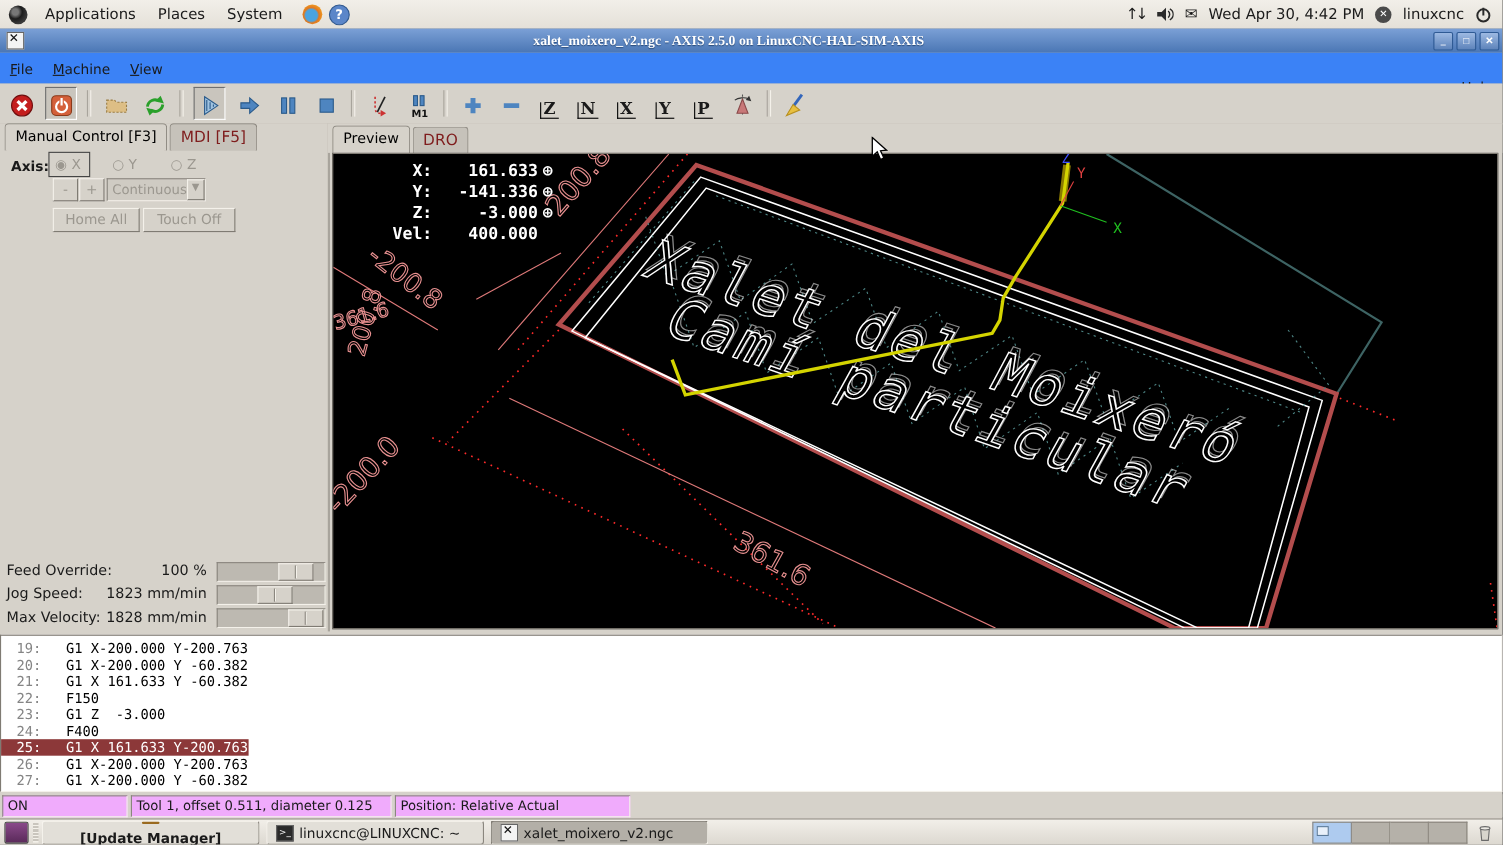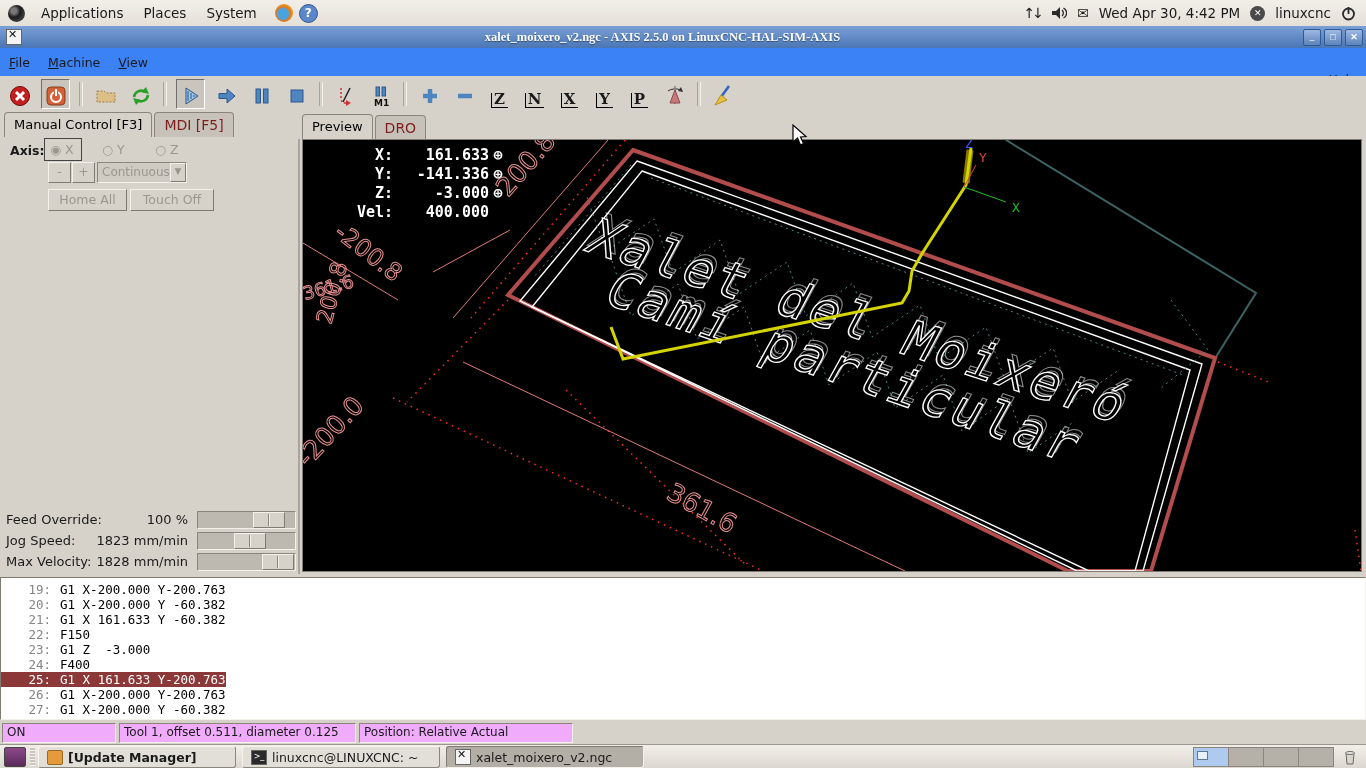--- a/index.html
+++ b/index.html
@@ -63,35 +63,35 @@
   #dro{position:absolute;left:42px;top:6px;color:#fff;font-family:"DejaVu Sans Mono","Liberation Mono",monospace;
        font-size:15px;font-weight:bold;line-height:19px;}
   .dro-row{display:flex;}
   .dro-label{width:48px;text-align:right;white-space:pre;}
   .dro-value{width:96px;text-align:right;white-space:pre;}
   .dro-home{width:18px;text-align:center;}
   
   #gcode{left:0;top:577px;width:1364px;height:137px;background:#fff;border:1px solid;border-color:#7f7b73 #f4f1ea #f4f1ea #7f7b73;
          font-family:"DejaVu Sans Mono","Liberation Mono",monospace;font-size:12.5px;line-height:15px;padding-top:4px;}
   .gline{display:flex;width:fit-content;padding-left:14px;}
-  .gnum{width:36px;text-align:right;color:#858585;white-space:pre;}
+  .gnum{width:36px;color:#858585;white-space:pre;}
   .gtext{white-space:pre;color:#000;padding-left:9px;}
   .gline.active{background:#8C3839;}
   .gline.active .gnum,.gline.active .gtext{color:#fff;}
   
   #statusbar{left:0;top:722px;width:1366px;height:20px;background:#D6D2CA;display:flex;gap:3px;padding:1px 0 0 2px;}
   .sbox{height:17px;border:1px solid;border-color:#8a867e #f4f1ea #f4f1ea #8a867e;background:#f0abfc;
         font-size:12px;padding:1px 5px 0 4px;}
   #taskbar{left:0;top:744px;width:1366px;height:24px;background:linear-gradient(#F2EFE9,#DBD7CF);
            border-top:1px solid #9a968e;display:flex;align-items:center;}
   .tk-show{width:20px;height:18px;margin:0 4px;background:linear-gradient(#8a4a8a,#5a2a5a);border:1px solid #444;border-radius:2px;}
   .grip{width:5px;height:18px;margin-right:3px;background:repeating-linear-gradient(#c9c5bd 0 2px,#f4f1ea 2px 3px);}
   .task{height:20px;display:flex;align-items:center;gap:5px;padding:0 8px;margin-right:6px;
         background:#E2DFD8;border:1px solid;border-color:#f7f4ee #8a867e #8a867e #f7f4ee;border-radius:3px;font-size:12.5px;}
-  .task.bold{font-weight:bold;}
+  .task.bold{font-weight:bold;flex-direction:column;}
   .task.active{background:#B3AFA7;border-color:#7f7b73 #f4f1ea #f4f1ea #7f7b73;}
   .tk-um{width:14px;height:13px;background:#E59A3C;border:1px solid #9a6a20;border-radius:2px;}
   .tk-term{width:14px;height:13px;background:#2a2a2a;border:1px solid #666;color:#fff;font-size:8px;line-height:12px;text-align:center;}
   #ws{margin-left:auto;display:flex;align-items:center;}
   .ws-cell{width:34px;height:18px;background:#B5B1A9;border:1px solid #8a867e;border-left:none;}
   .ws-cell.first{background:#AECBEF;border-left:1px solid #8a867e;position:relative;}
   .ws-cell.first::after{content:"";position:absolute;left:3px;top:3px;width:9px;height:7px;background:#e8f0fa;border:1px solid #5a7a9a;}
   .trash{width:16px;height:18px;margin:0 8px;}
   
   #cursor{left:791px;top:124px;width:18px;height:24px;z-index:50;}

